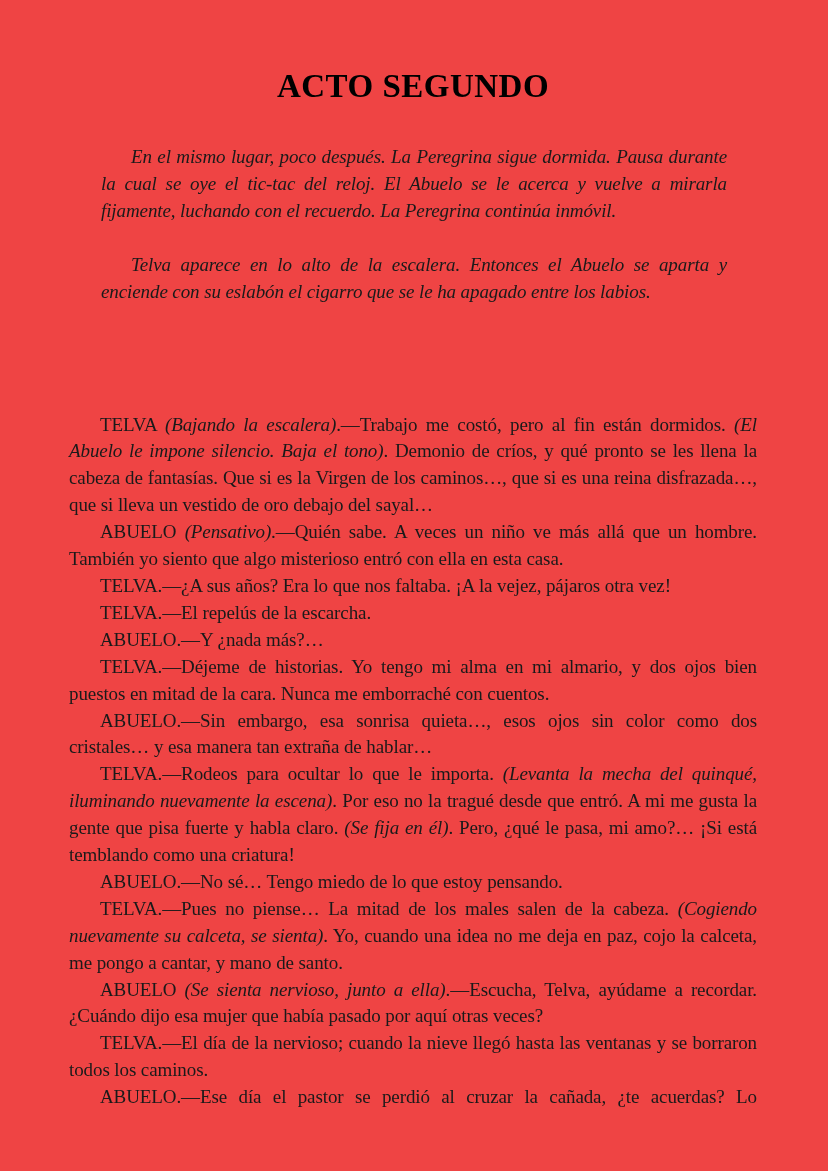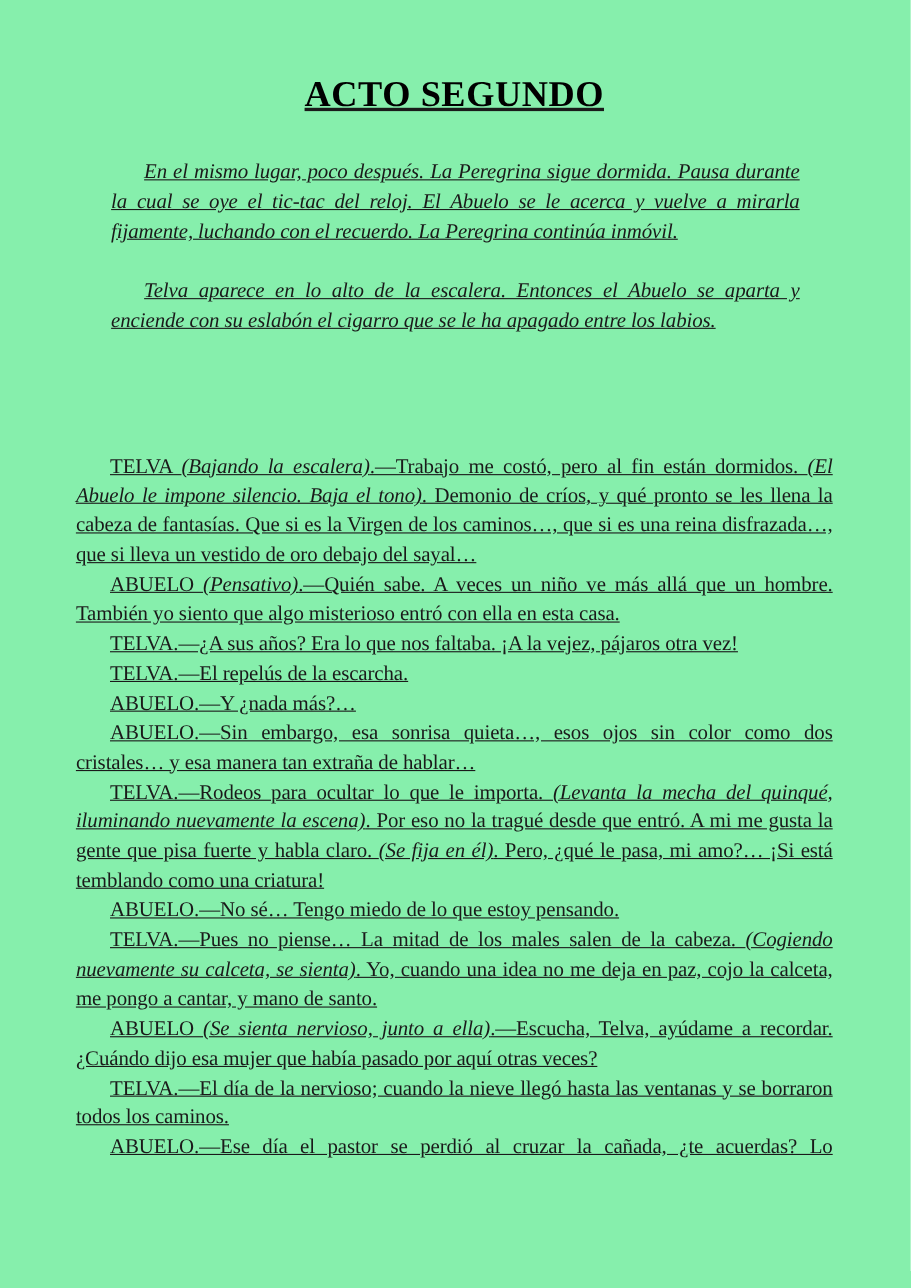--- a/index.html
+++ b/index.html
@@ -63,34 +63,35 @@
     width: 828px;
     text-align: center;
     font-size: 19.5px;
     line-height: 24px;
     color: #1a1a1a;
   }
 </style>
 </head>
 <body>
 
-<div class="page" style="background: #86efac; color: rgb(26, 26, 26); text-decoration: underline;">
+<div class="page" style="background: #ef4444; color: rgb(26, 26, 26);">
   <h1 class="act-title" style="color: rgb(0, 0, 0);">ACTO SEGUNDO</h1>
 
   <section class="stage-directions" id="stage-directions">
       <p>En el mismo lugar, poco después. La Peregrina sigue dormida. Pausa durante la cual se oye el tic-tac del reloj. El Abuelo se le acerca y vuelve a mirarla fijamente, luchando con el recuerdo. La Peregrina continúa inmóvil.</p>
       <p>Telva aparece en lo alto de la escalera. Entonces el Abuelo se aparta y enciende con su eslabón el cigarro que se le ha apagado entre los labios.</p>
     </section>
 
   <section class="dialogue" id="dialogue">
       <p><span>TELVA </span><em>(Bajando la escalera)</em><span>.—Trabajo me costó, pero al fin están dormidos. </span><em>(El Abuelo le impone silencio. Baja el tono)</em><span>. Demonio de críos, y qué pronto se les llena la cabeza de fantasías. Que si es la Virgen de los caminos…, que si es una reina disfrazada…, que si lleva un vestido de oro debajo del sayal…</span></p>
       <p><span>ABUELO </span><em>(Pensativo)</em><span>.—Quién sabe. A veces un niño ve más allá que un hombre. También yo siento que algo misterioso entró con ella en esta casa.</span></p>
       <p><span>TELVA.—¿A sus años? Era lo que nos faltaba. ¡A la vejez, pájaros otra vez!</span></p>
       <p><span>TELVA.—El repelús de la escarcha.</span></p>
       <p><span>ABUELO.—Y ¿nada más?…</span></p>
+      <p><span>TELVA.—Déjeme de historias. Yo tengo mi alma en mi almario, y dos ojos bien puestos en mitad de la cara. Nunca me emborraché con cuentos.</span></p>
       <p><span>ABUELO.—Sin embargo, esa sonrisa quieta…, esos ojos sin color como dos cristales… y esa manera tan extraña de hablar…</span></p>
       <p><span>TELVA.—Rodeos para ocultar lo que le importa. </span><em>(Levanta la mecha del quinqué, iluminando nuevamente la escena)</em><span>. Por eso no la tragué desde que entró. A mi me gusta la gente que pisa fuerte y habla claro. </span><em>(Se fija en él)</em><span>. Pero, ¿qué le pasa, mi amo?… ¡Si está temblando como una criatura!</span></p>
       <p><span>ABUELO.—No sé… Tengo miedo de lo que estoy pensando.</span></p>
       <p><span>TELVA.—Pues no piense… La mitad de los males salen de la cabeza. </span><em>(Cogiendo nuevamente su calceta, se sienta)</em><span>. Yo, cuando una idea no me deja en paz, cojo la calceta, me pongo a cantar, y mano de santo.</span></p>
       <p><span>ABUELO </span><em>(Se sienta nervioso, junto a ella)</em><span>.—Escucha, Telva, ayúdame a recordar. ¿Cuándo dijo esa mujer que había pasado por aquí otras veces?</span></p>
       <p><span>TELVA.—El día de la nervioso; cuando la nieve llegó hasta las ventanas y se borraron todos los caminos.</span></p>
       <p class="cont"><span>ABUELO.—Ese día el pastor se perdió al cruzar la cañada, ¿te acuerdas? Lo</span></p>
     </section>
 
   <div class="page-footer">

